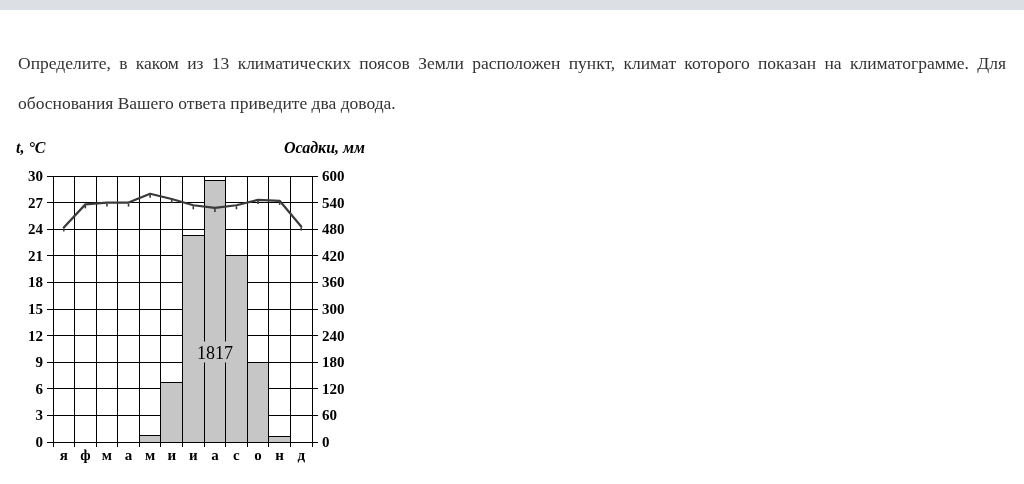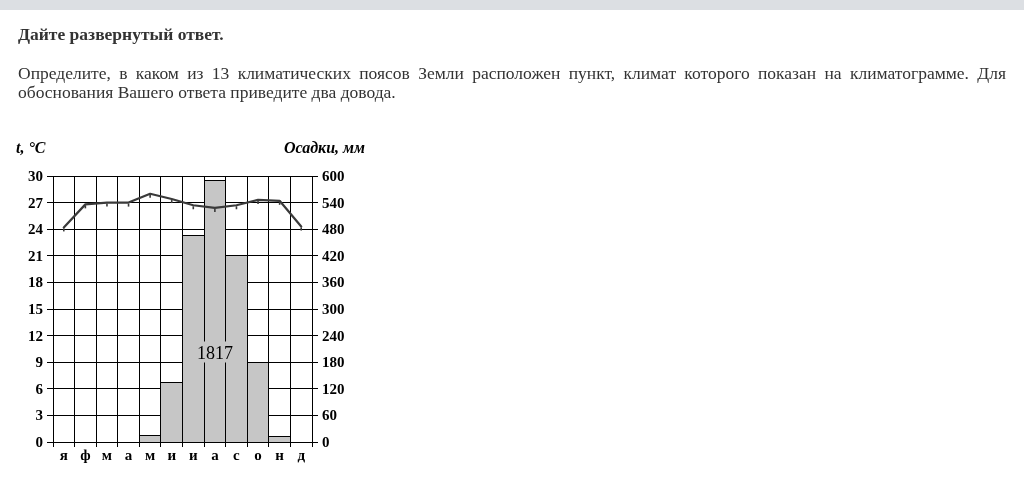--- a/index.html
+++ b/index.html
@@ -18,41 +18,40 @@
   }
   .content {
     position: absolute; left: 18px; top: 24px; width: 988px;
   }
   .heading {
     font-size: 17.5px; font-weight: bold; margin: 0;
     color: #333333;
   }
   .question {
     margin: 19px 0 4px 0;
-    font-size: 17.5px; line-height: 19px;
+    font-size: 17.5px; line-height: 40px;
     text-align: justify;
     color: #333333;
   }
   .chart-wrap {
     position: absolute; left: 8px; top: 136px;
     width: 372px; height: 338px;
   }
   svg text {
     font-family: "Liberation Serif", "DejaVu Serif", serif;
     fill: #000000;
   }
 </style>
 </head>
 <body>
 
 <div class="page">
   <div class="top-strip"></div>
 
   <div class="content">
-    <p class="heading">Дайте развернутый ответ.</p>
     <p class="question">Определите, в каком из 13 климатических поясов Земли расположен пункт, климат которого показан на климатограмме. Для обоснования Вашего ответа приведите два довода.</p>
   </div>
 
   <div class="chart-wrap">
     <svg id="climatogram-svg" width="372" height="338" viewBox="0 0 372 338">
         <g stroke="#000000" stroke-width="1" shape-rendering="crispEdges">
           <line x1="39" x2="310" y1="306" y2="306"></line>
           <line x1="39" x2="310" y1="279.4" y2="279.4"></line>
           <line x1="39" x2="310" y1="252.8" y2="252.8"></line>
           <line x1="39" x2="310" y1="226.2" y2="226.2"></line>

